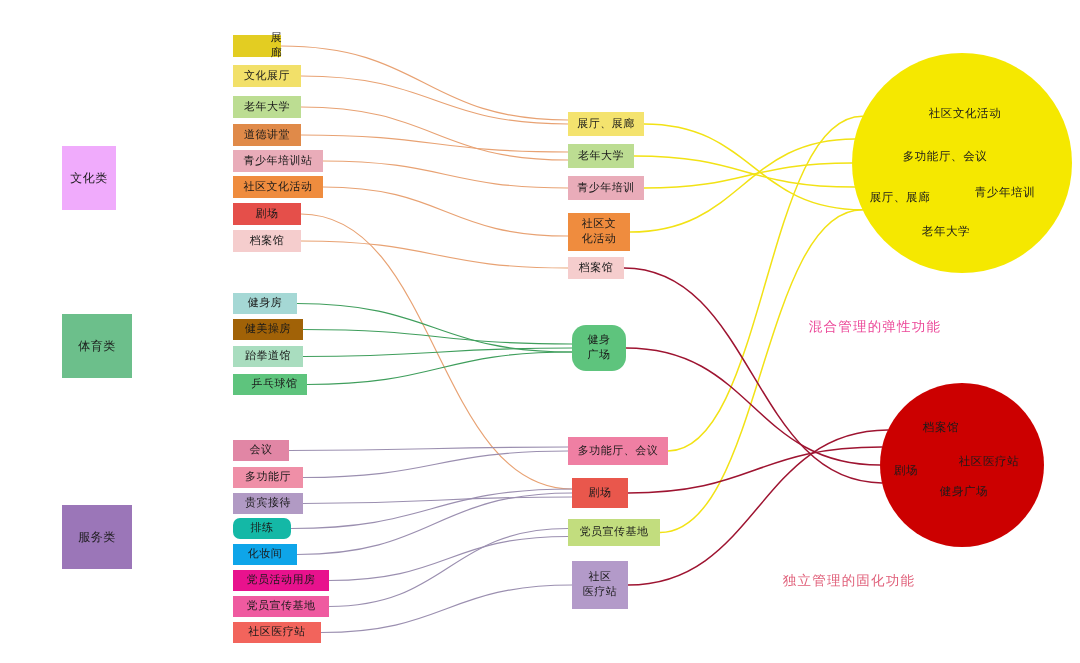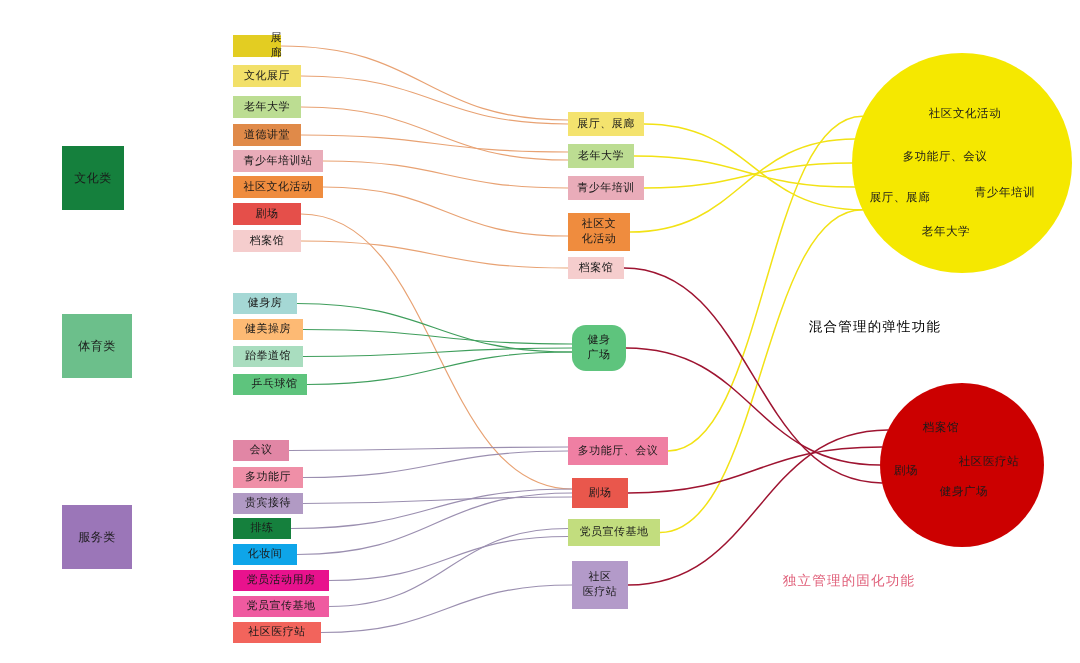--- a/index.html
+++ b/index.html
@@ -48,39 +48,39 @@
       <path d="M644,188 C748,188 748,163 852,163" fill="none" stroke="#f2e215" stroke-width="1.5" stroke-linecap="round"></path>
       <path d="M630,232 C742.3256402868167,232 742.3256402868167,138.99474146110435 854.6512805736334,138.99474146110435" fill="none" stroke="#f2e215" stroke-width="1.5" stroke-linecap="round"></path>
       <path d="M668,451 C765.238658522902,451 765.238658522902,116.14665884274007 862.477317045804,116.14665884274007" fill="none" stroke="#f2e215" stroke-width="1.5" stroke-linecap="round"></path>
       <path d="M660,532.5 C761.238658522902,532.5 761.238658522902,209.85334115725996 862.477317045804,209.85334115725996" fill="none" stroke="#f2e215" stroke-width="1.5" stroke-linecap="round"></path>
       <path d="M624,268 C752.9882045774452,268 752.9882045774452,482.8948290926313 881.9764091548903,482.8948290926313" fill="none" stroke="#9e1431" stroke-width="1.5" stroke-linecap="round"></path>
       <path d="M626,348 C753,348 753,465 880,465" fill="none" stroke="#9e1431" stroke-width="1.5" stroke-linecap="round"></path>
       <path d="M628,493 C754.9882045774452,493 754.9882045774452,447.1051709073687 881.9764091548903,447.1051709073687" fill="none" stroke="#9e1431" stroke-width="1.5" stroke-linecap="round"></path>
       <path d="M628,585 C757.9051818079815,585 757.9051818079815,430.072963864588 887.810363615963,430.072963864588" fill="none" stroke="#9e1431" stroke-width="1.5" stroke-linecap="round"></path>
     </svg>
   <div id="nodes-layer">
-      <div class="node cat" style="left: 62px; top: 146px; width: 62px; height: 64px; background: #15803d;">文化类</div>
+      <div class="node cat" style="left: 62px; top: 146px; width: 54px; height: 64px; background: #f0abfc;">文化类</div>
       <div class="node cat" style="left: 62px; top: 314px; width: 70px; height: 64px; background: rgb(108, 191, 139);">体育类</div>
       <div class="node cat" style="left: 62px; top: 505px; width: 70px; height: 64px; background: rgb(155, 118, 184);">服务类</div>
       <div class="node" style="left: 233px; top: 35px; width: 48px; height: 22px; background: rgb(227, 205, 34); padding-left: 39px;">展廊</div>
       <div class="node" style="left: 233px; top: 65px; width: 68px; height: 22px; background: rgb(242, 224, 105);">文化展厅</div>
       <div class="node" style="left: 233px; top: 96px; width: 68px; height: 22px; background: rgb(188, 221, 146);">老年大学</div>
       <div class="node" style="left: 233px; top: 124px; width: 68px; height: 22px; background: rgb(224, 138, 73);">道德讲堂</div>
       <div class="node" style="left: 233px; top: 150px; width: 90px; height: 22px; background: rgb(233, 172, 185);">青少年培训站</div>
       <div class="node" style="left: 233px; top: 176px; width: 90px; height: 22px; background: rgb(239, 140, 62);">社区文化活动</div>
       <div class="node" style="left: 233px; top: 203px; width: 68px; height: 22px; background: rgb(229, 79, 74);">剧场</div>
       <div class="node" style="left: 233px; top: 230px; width: 68px; height: 22px; background: rgb(245, 205, 205);">档案馆</div>
       <div class="node" style="left: 233px; top: 293px; width: 64px; height: 21px; background: rgb(165, 216, 213);">健身房</div>
-      <div class="node" style="left: 233px; top: 319px; width: 70px; height: 21px; background: #fdba74;">健美操房</div>
+      <div class="node" style="left: 233px; top: 319px; width: 70px; height: 21px; background: #a16207;">健美操房</div>
       <div class="node" style="left: 233px; top: 346px; width: 70px; height: 21px; background: rgb(169, 221, 191);">跆拳道馆</div>
       <div class="node" style="left: 233px; top: 374px; width: 74px; height: 21px; background: rgb(94, 196, 125); padding-left: 9px;">乒乓球馆</div>
       <div class="node" style="left: 233px; top: 440px; width: 56px; height: 21px; background: rgb(225, 134, 165);">会议</div>
       <div class="node" style="left: 233px; top: 467px; width: 70px; height: 21px; background: rgb(239, 143, 167);">多功能厅</div>
       <div class="node" style="left: 233px; top: 493px; width: 70px; height: 21px; background: rgb(177, 154, 196);">贵宾接待</div>
-      <div class="node" style="left: 233px; top: 518px; width: 58px; height: 21px; background: #15803d;">排练</div>
+      <div class="node" style="left: 233px; top: 518px; width: 58px; height: 21px; background: #14b8a6; border-radius: 7px;">排练</div>
       <div class="node" style="left: 233px; top: 544px; width: 64px; height: 21px; background: #0ea5e9;">化妆间</div>
       <div class="node" style="left: 233px; top: 570px; width: 96px; height: 21px; background: rgb(232, 18, 141);">党员活动用房</div>
       <div class="node" style="left: 233px; top: 596px; width: 96px; height: 21px; background: rgb(239, 90, 160);">党员宣传基地</div>
       <div class="node" style="left: 233px; top: 622px; width: 88px; height: 21px; background: rgb(242, 100, 92);">社区医疗站</div>
       <div class="node" style="left: 568px; top: 112px; width: 76px; height: 24px; background: rgb(244, 227, 110);">展厅、展廊</div>
       <div class="node" style="left: 568px; top: 144px; width: 66px; height: 24px; background: rgb(188, 221, 146);">老年大学</div>
       <div class="node" style="left: 568px; top: 176px; width: 76px; height: 24px; background: rgb(233, 172, 185);">青少年培训</div>
       <div class="node" style="left: 568px; top: 213px; width: 62px; height: 38px; background: rgb(239, 140, 62);">社区文
 化活动</div>
       <div class="node" style="left: 568px; top: 257px; width: 56px; height: 22px; background: rgb(245, 205, 205);">档案馆</div>
@@ -95,16 +95,16 @@
       <div class="circ-label" style="left: 965px; top: 113px; transform: translate(-50%, -50%);">社区文化活动</div>
       <div class="circ-label" style="left: 945px; top: 156px; transform: translate(-50%, -50%);">多功能厅、会议</div>
       <div class="circ-label" style="left: 900px; top: 197px; transform: translate(-50%, -50%);">展厅、展廊</div>
       <div class="circ-label" style="left: 1005px; top: 192px; transform: translate(-50%, -50%);">青少年培训</div>
       <div class="circ-label" style="left: 946px; top: 231px; transform: translate(-50%, -50%);">老年大学</div>
       <div class="circle" style="left: 880px; top: 383px; height: 164px; width: 164px; background: rgb(204, 0, 0);"></div>
       <div class="circ-label" style="left: 941px; top: 427px; transform: translate(-50%, -50%);">档案馆</div>
       <div class="circ-label" style="left: 906px; top: 470px; transform: translate(-50%, -50%);">剧场</div>
       <div class="circ-label" style="left: 989px; top: 461px; transform: translate(-50%, -50%);">社区医疗站</div>
       <div class="circ-label" style="left: 964px; top: 491px; transform: translate(-50%, -50%);">健身广场</div>
-      <div class="caption" style="left: 875px; top: 327px; color: #000000; transform: translate(-50%, -50%);">混合管理的弹性功能</div>
+      <div class="caption" style="left: 875px; top: 327px; color: #ec4899; transform: translate(-50%, -50%);">混合管理的弹性功能</div>
       <div class="caption" style="left: 849px; top: 581px; color: rgb(224, 96, 122); transform: translate(-50%, -50%);">独立管理的固化功能</div>
     </div>
 </div>
 
 </body></html>

